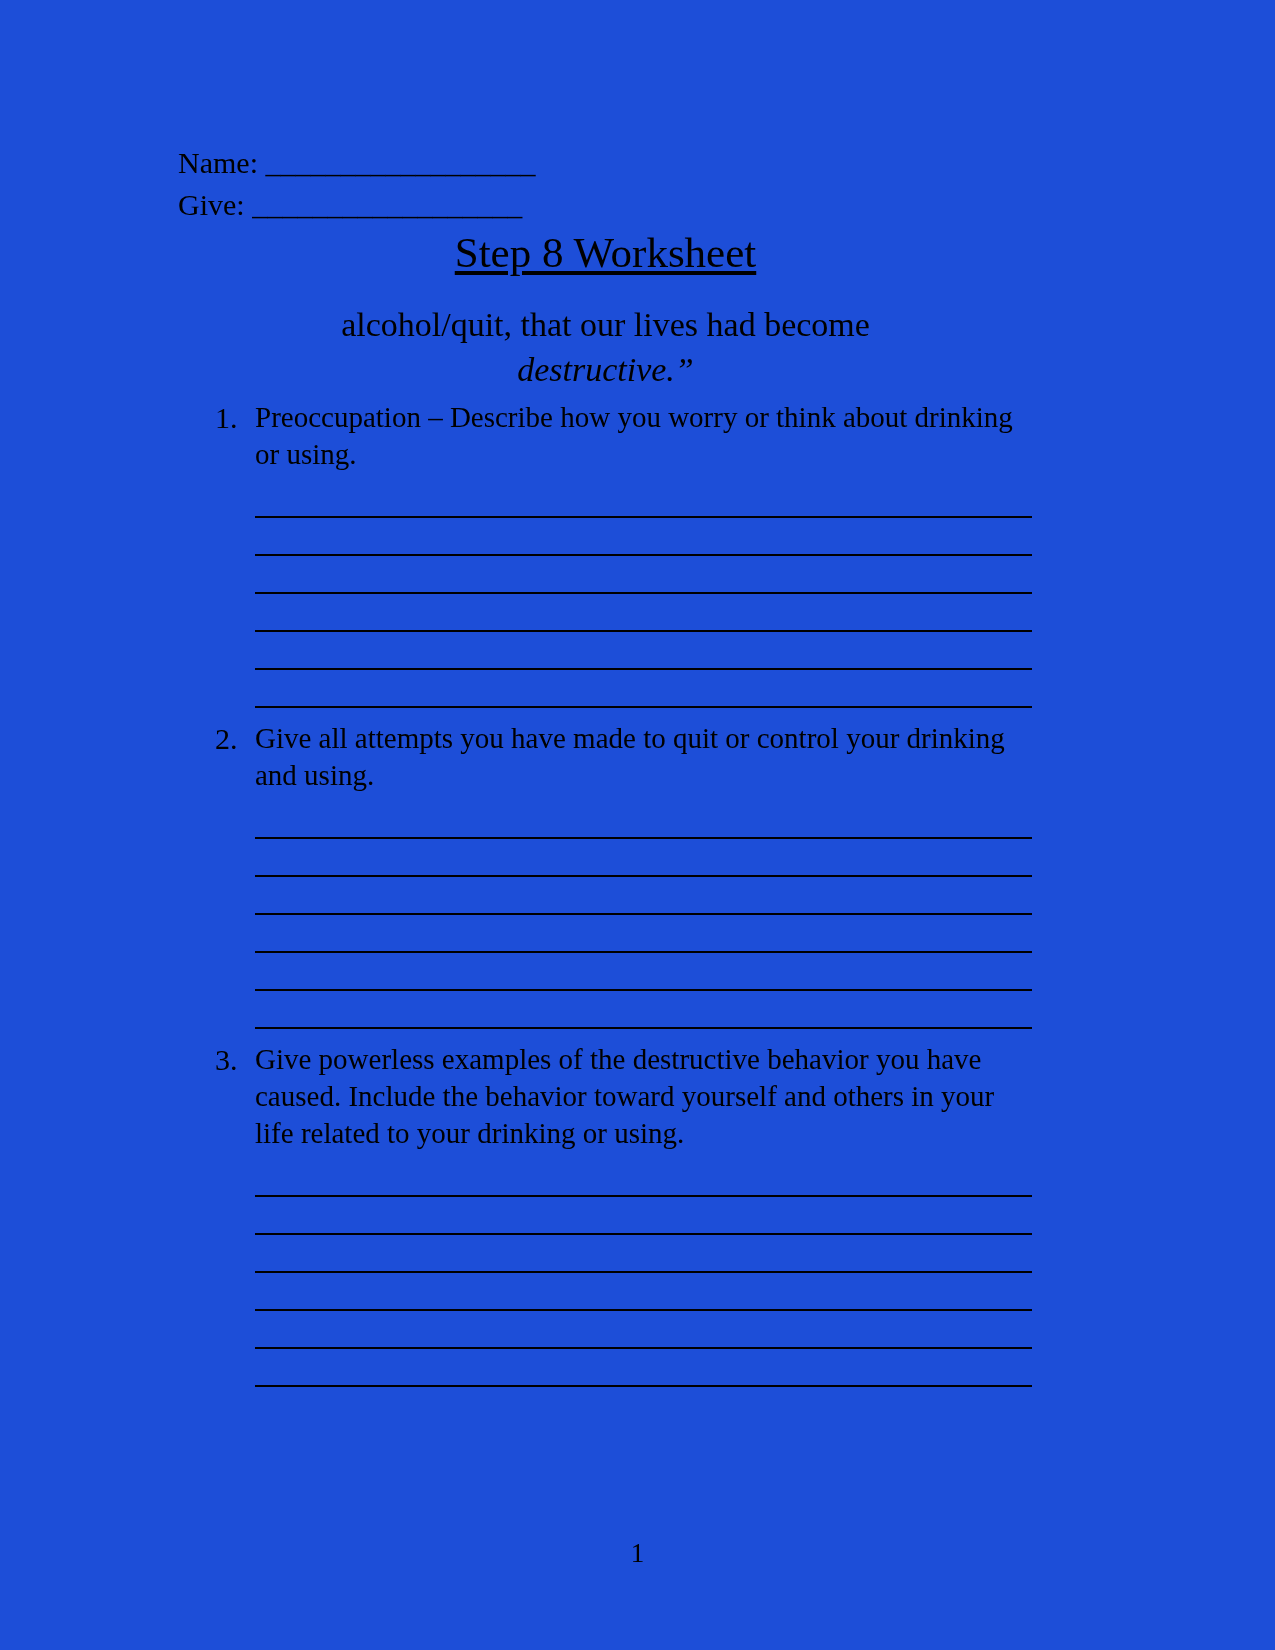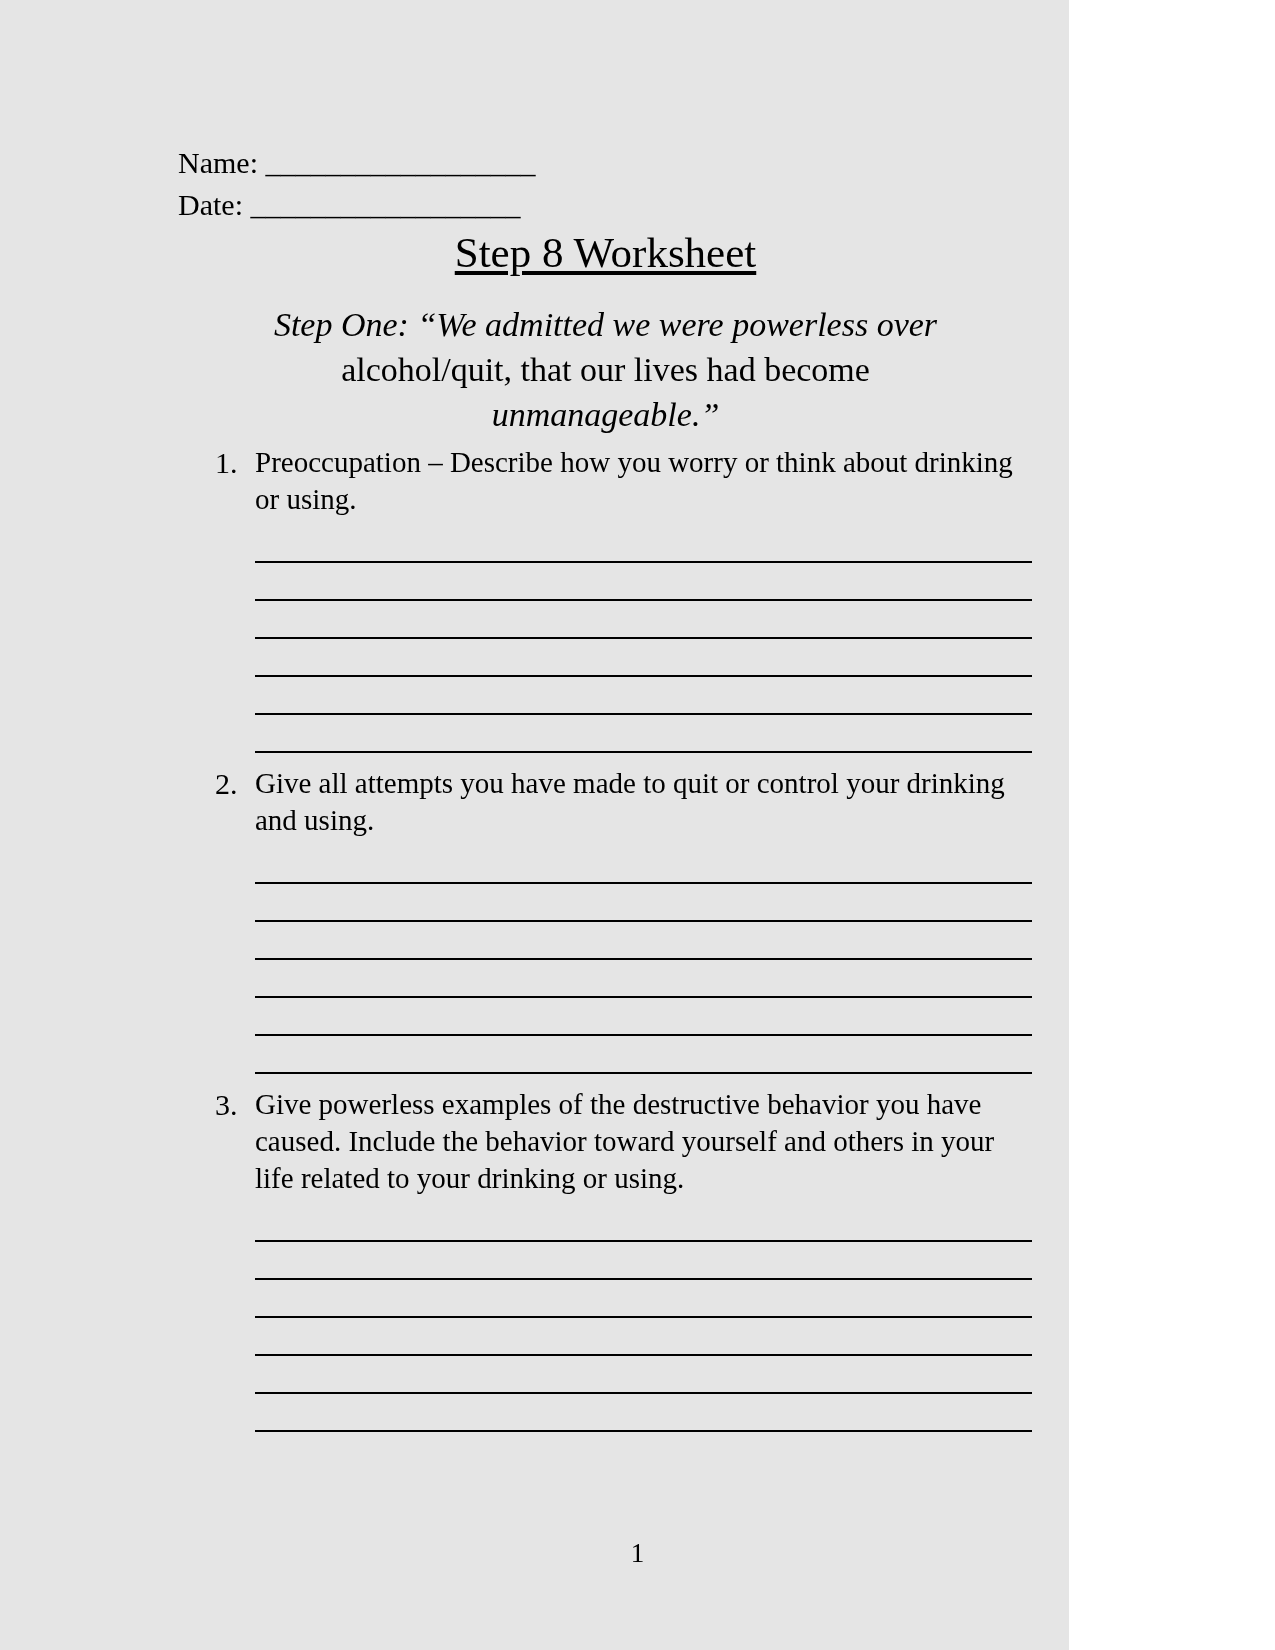--- a/index.html
+++ b/index.html
@@ -1,20 +1,20 @@
 <!DOCTYPE html>
 <html><head>
 <meta charset="utf-8">
 <style>
   html, body { margin: 0; padding: 0; background: #ffffff; }
   .sheet {
     position: relative;
-    width: 1069px;
+    width: 1275px;
     height: 1650px;
-    background: #e5e5e5;
+    background: #1d4ed8;
     font-family: "Liberation Serif", "DejaVu Serif", serif;
     color: #000000;
     overflow: hidden;
   }
   .content {
     position: absolute;
     left: 178px;
     top: 142px;
     width: 855px;
   }
@@ -88,30 +88,29 @@
 
 <div class="sheet">
   <div class="content">
 
     <div class="id-row">
       <span>Name:</span>
       <span class="id-blank">__________________</span>
     </div>
 
     <div class="id-row">
-      <span>Date:</span>
+      <span>Give:</span>
       <span class="id-blank">__________________</span>
     </div>
 
     <div class="doc-title">Step 8 Worksheet</div>
 
     <div class="quote">
-      <div class="q-italic">Step One: “We admitted we were powerless over</div>
       <div class="q-roman">alcohol/quit, that our lives had become</div>
-      <div class="q-italic">unmanageable.”</div>
+      <div class="q-italic">destructive.”</div>
     </div>
 
 
     <div class="question">
       <div class="q-num">1.</div>
       <div class="q-text">Preoccupation – Describe how you worry or think about drinking or using.</div>
     </div>
     <div class="answer-lines">
       <div class="answer-line"></div>
       <div class="answer-line"></div>

